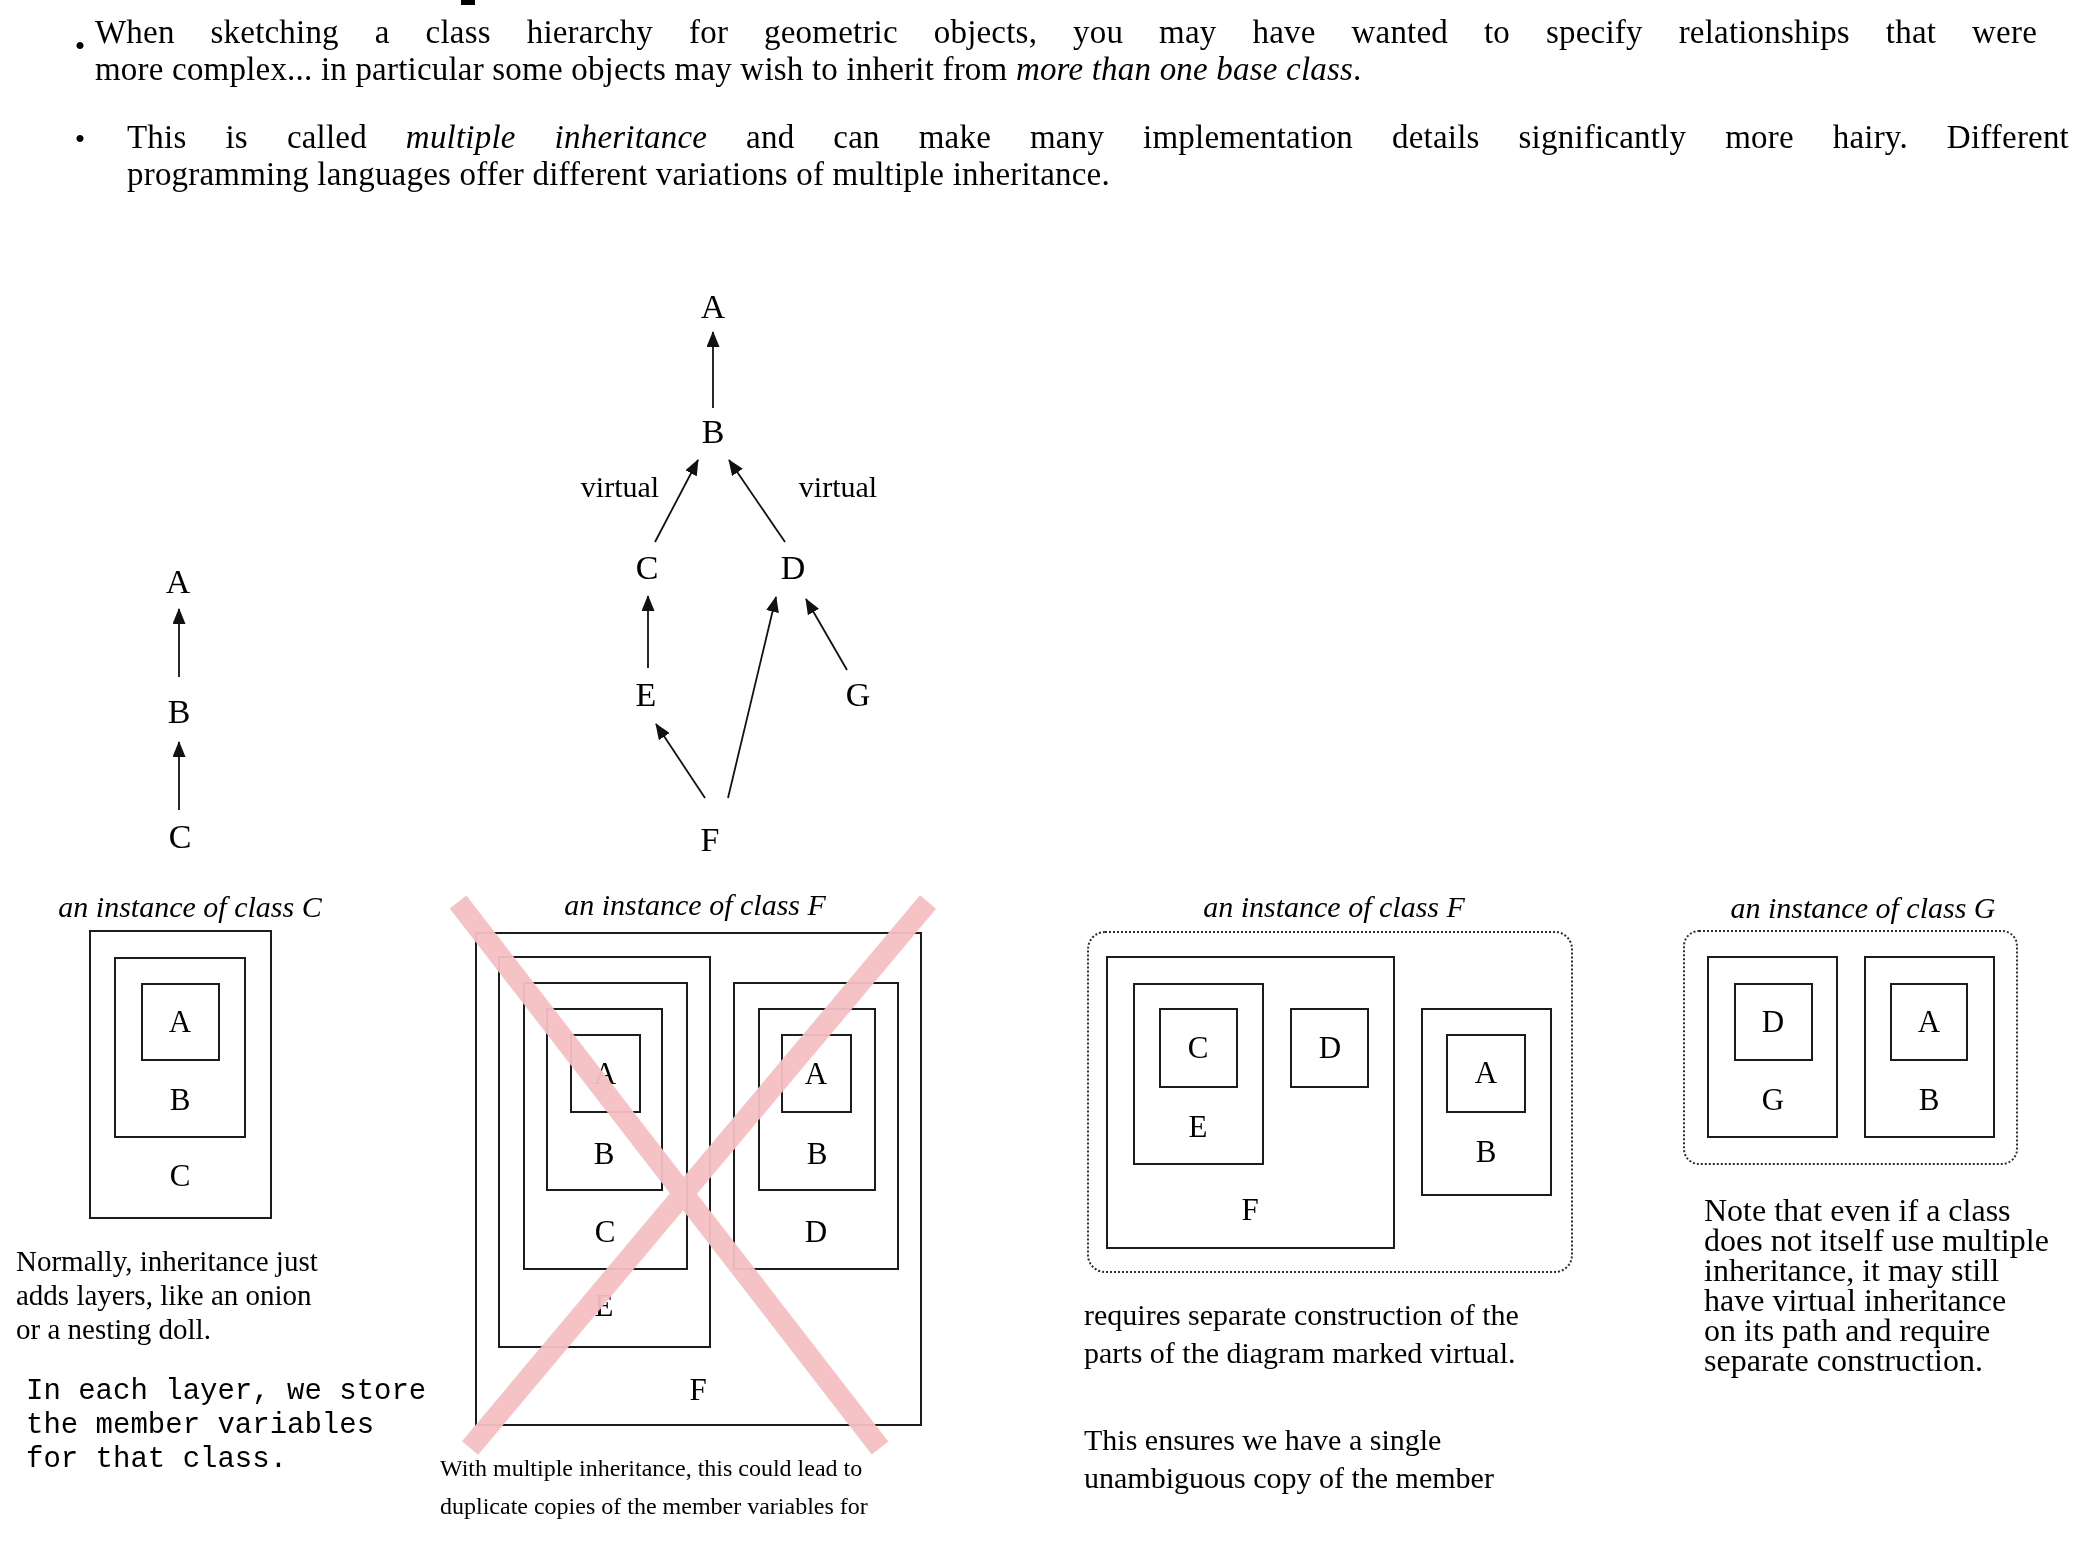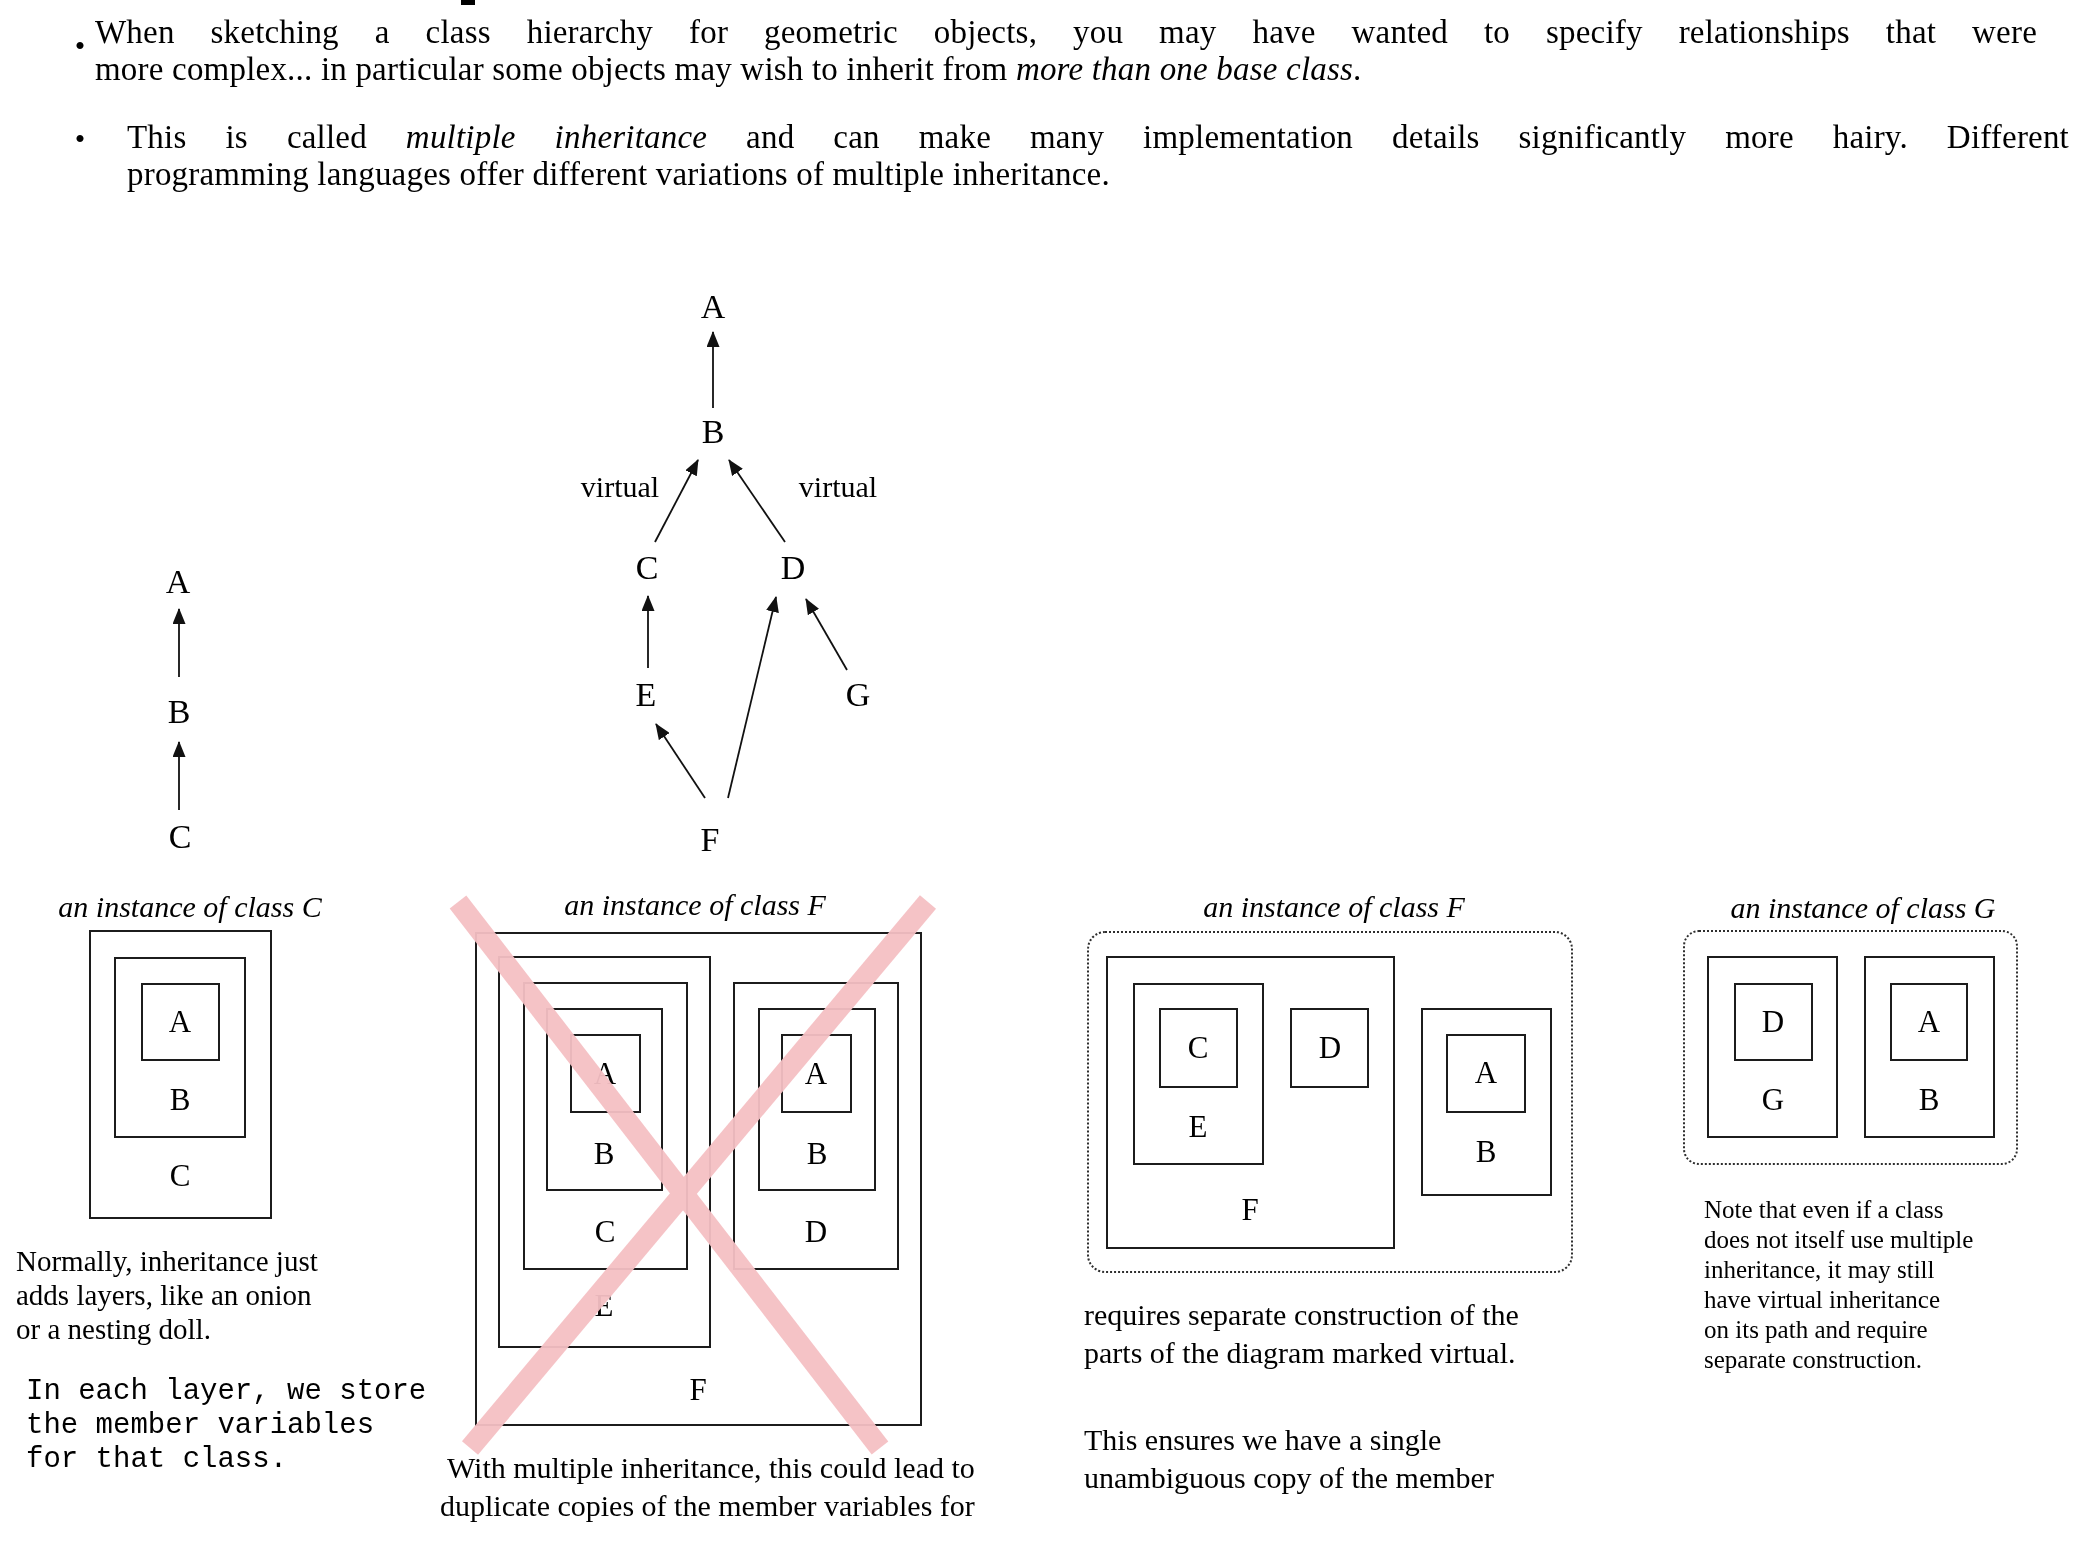--- a/index.html
+++ b/index.html
@@ -59,23 +59,23 @@
     font-size:30px;
     white-space:nowrap;
   }
   .cap{
     position:absolute;
     white-space:nowrap;
     color:#000;
   }
   .cap div{white-space:nowrap;}
   .cap-c {font-size:29px;line-height:34px;}
-  .cap-f1{font-size:30px;line-height:38px;text-align:right;}
+  .cap-f1{font-size:24px;line-height:38px;}
   .cap-f2{font-size:30px;line-height:38px;}
-  .cap-g {font-size:25px;line-height:30px;}
+  .cap-g {font-size:32px;line-height:30px;}
   #arrow-layer{
     position:absolute;
     left:0;top:0;
     pointer-events:none;
   }
   #title-fragment{
     position:absolute;
     left:461px;top:0;
     width:14px;height:5px;
     background:#000;

